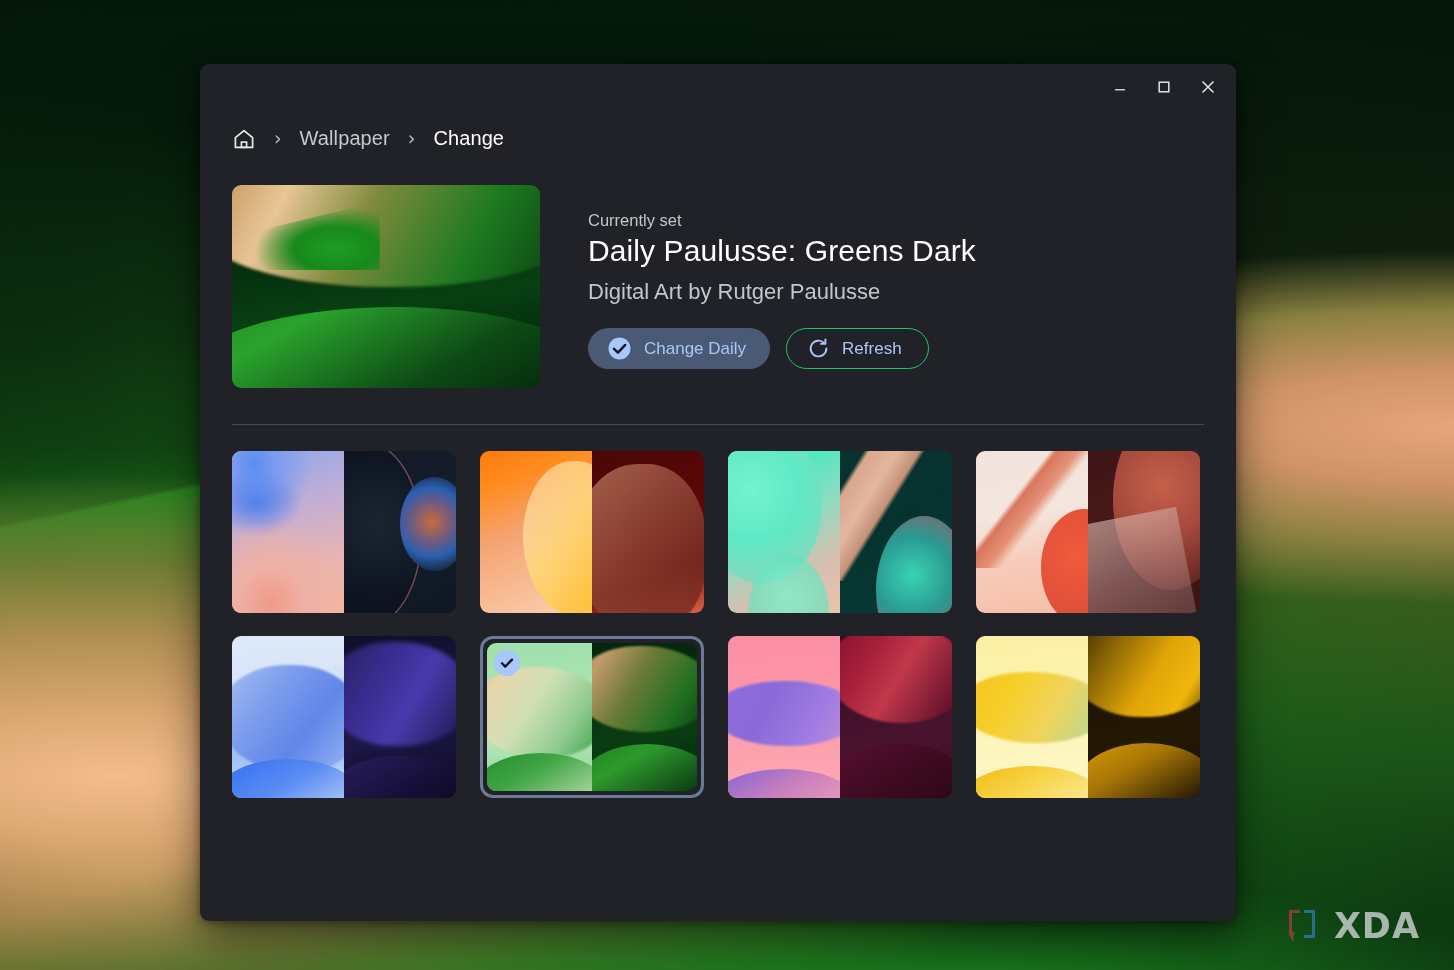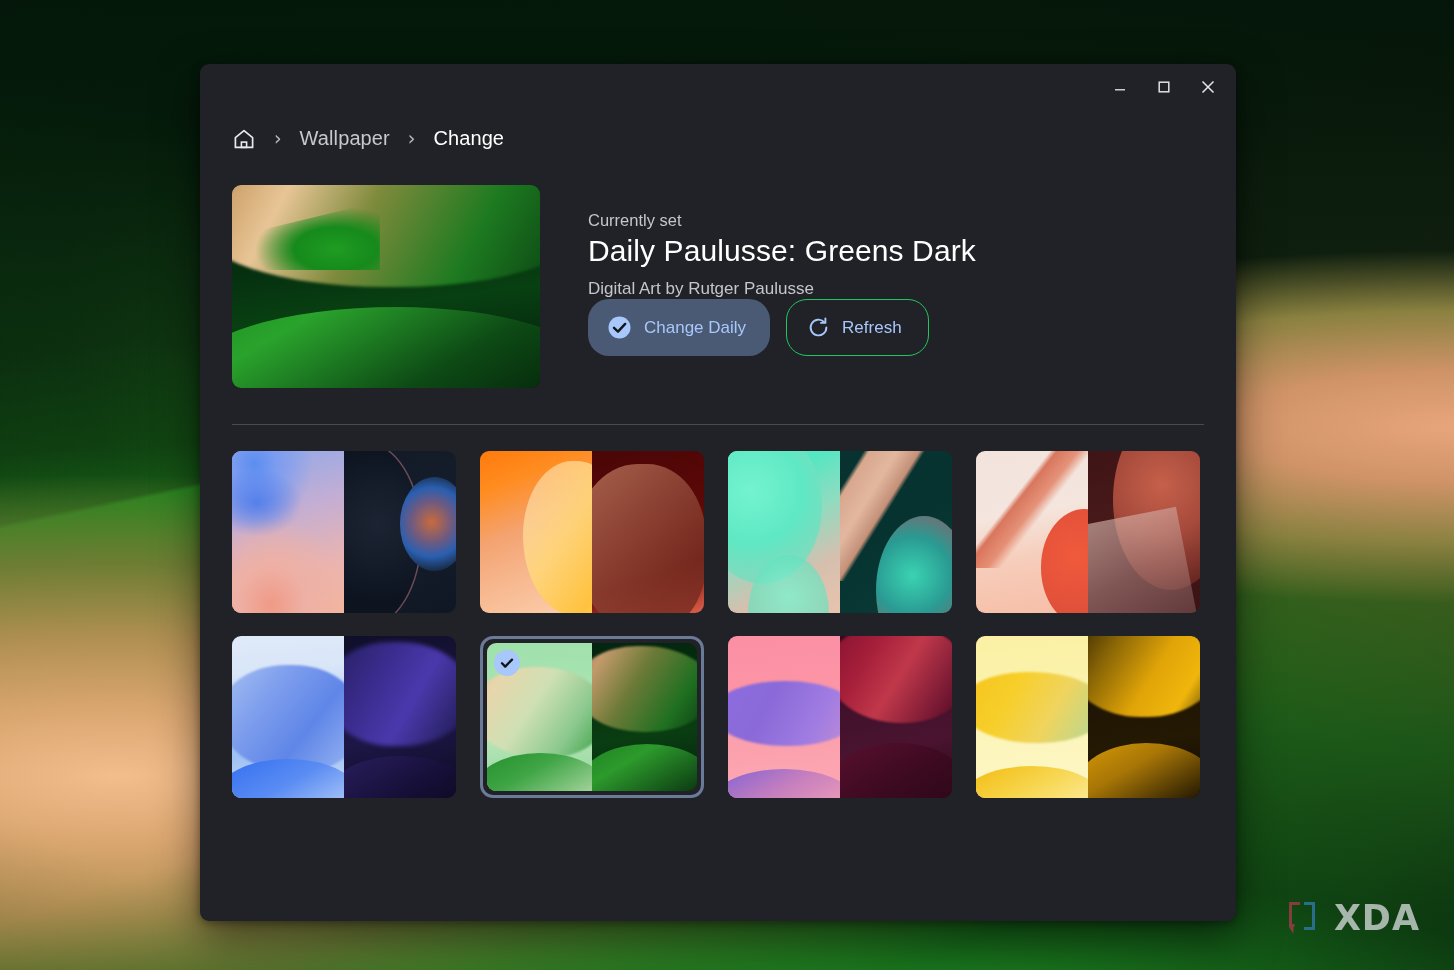--- a/index.html
+++ b/index.html
@@ -53,21 +53,21 @@
     background: radial-gradient(95% 48% at 62% 118%, #2aa025 0%, #1c8420 30%, rgba(16,90,20,0.3) 60%, rgba(0,0,0,0) 80%);
   }
   .wp-vignette {
     background: radial-gradient(130% 110% at 50% 45%, rgba(0,0,0,0) 52%, rgba(0,0,0,.38) 100%);
   }
 
   
   #xda-watermark {
     position: absolute;
     right: 34px;
-    bottom: 32px;
+    bottom: 24px;
     display: flex;
     align-items: center;
     gap: 16px;
     opacity: .82;
   }
   .xda-brackets { display: flex; align-items: center; gap: 1px; }
   .xda-text {
     font-size: 35px;
     letter-spacing: 1px;
     font-weight: 700;
@@ -147,27 +147,28 @@
     margin-bottom: 4px;
   }
   #wp-title {
     font-size: 30px;
     font-weight: 400;
     color: #ffffff;
     letter-spacing: .1px;
     margin-bottom: 11px;
   }
   #wp-author {
-    font-size: 17px;
+    font-size: 22px;
     color: #c3c6cb;
+    margin-bottom: 23px;
   }
   #hero-actions { display: flex; gap: 16px; }
 
   .btn {
-    height: 57px;
+    height: 41px;
     border-radius: 21px;
     display: inline-flex;
     align-items: center;
     gap: 12px;
     padding: 0 24px;
     font-size: 17px;
     cursor: pointer;
     border: none;
     font-family: "Liberation Sans", sans-serif;
   }

